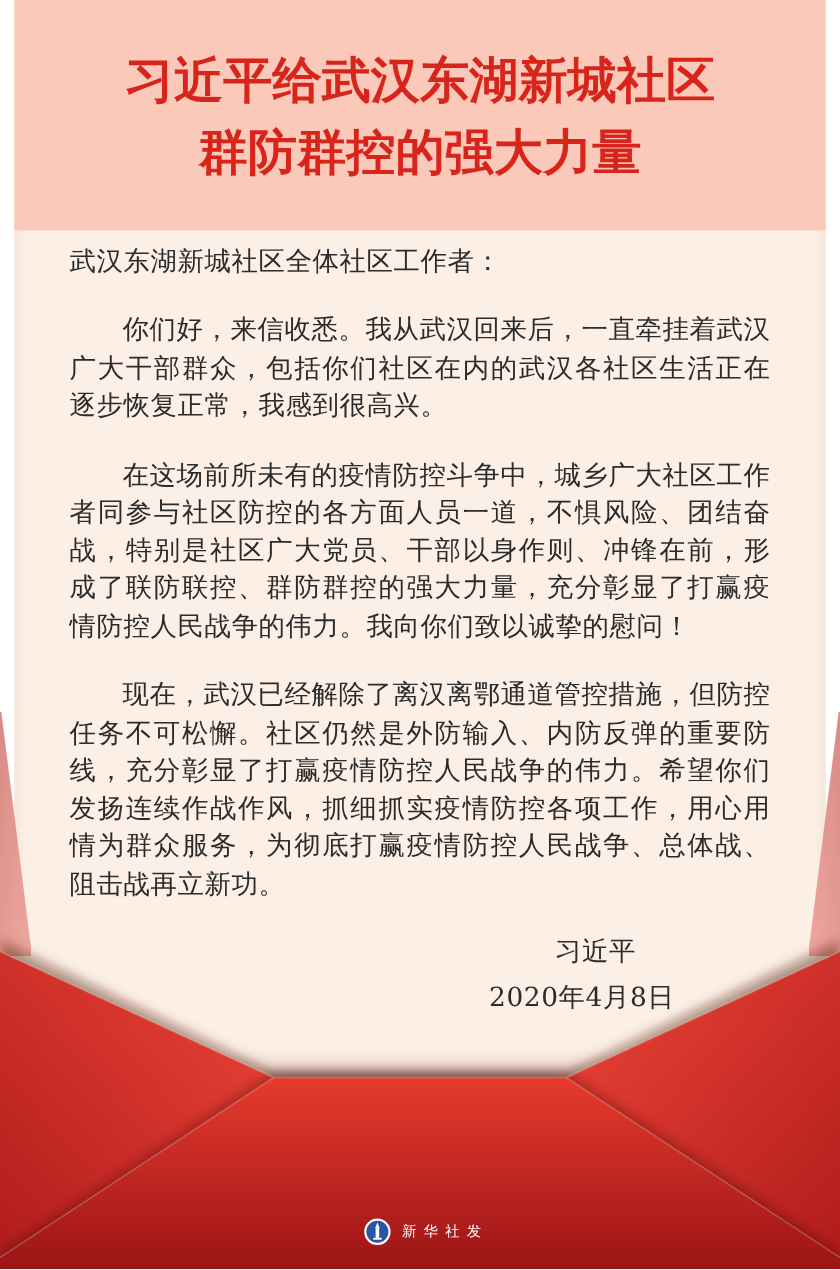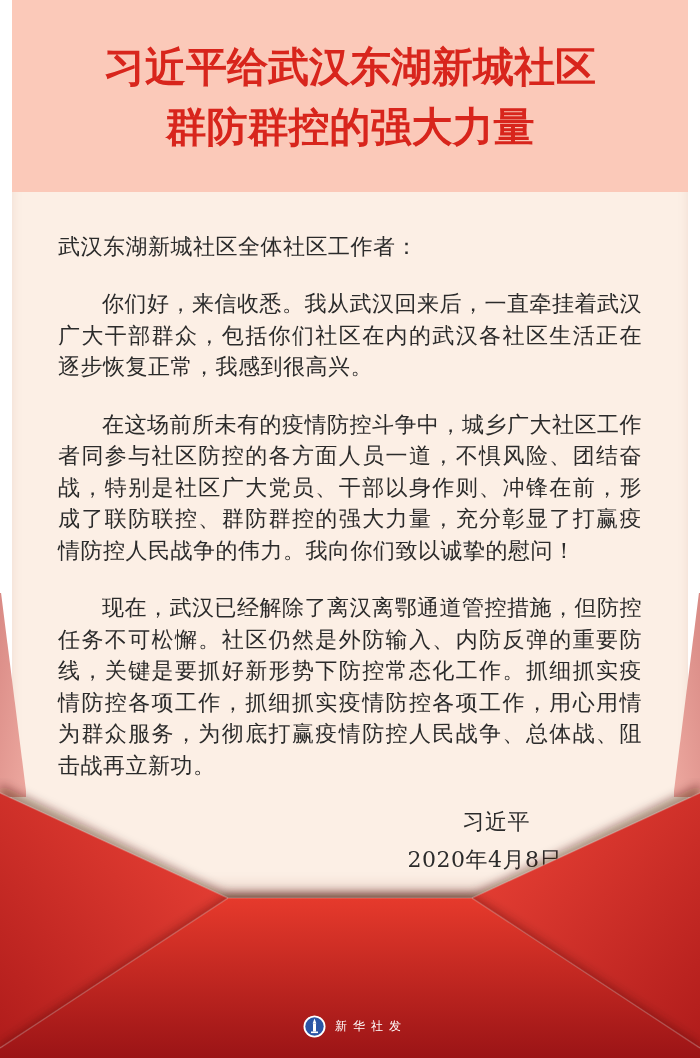--- a/index.html
+++ b/index.html
@@ -18,21 +18,21 @@
     height:192px;background:#fbc9b9;
     display:flex;flex-direction:column;align-items:center;justify-content:center;
     padding-top:2px;box-sizing:border-box;
   }
   .title-line{
     font-family:"DejaVu Serif", serif;
     font-weight:bold;font-size:41px;line-height:60px;
     color:#d8251c;letter-spacing:0px;white-space:nowrap;
   }
   .letter-body{
-    padding:40px 46px 0 46px;
+    padding:12px 46px 0 46px;
     color:#2b2b2b;font-size:22px;letter-spacing:.5px;
   }
   .salutation{line-height:30px;}
   .para{
     margin:26px 0 0 0;text-indent:2em;line-height:31.5px;
     text-align:justify;
   }
   .signature{margin-top:26px;text-align:right;padding-right:112px;line-height:30px;}
   .date{margin-top:8px;text-align:right;padding-right:80px;line-height:30px;}
   
@@ -67,21 +67,21 @@
 
   <div class="letter">
     <div class="letter-header">
       <div class="title-line">习近平给武汉东湖新城社区</div>
       <div class="title-line">群防群控的强大力量</div>
     </div>
     <div class="letter-body">
       <div class="salutation">武汉东湖新城社区全体社区工作者：</div>
       <p class="para">你们好，来信收悉。我从武汉回来后，一直牵挂着武汉广大干部群众，包括你们社区在内的武汉各社区生活正在逐步恢复正常，我感到很高兴。</p>
       <p class="para">在这场前所未有的疫情防控斗争中，城乡广大社区工作者同参与社区防控的各方面人员一道，不惧风险、团结奋战，特别是社区广大党员、干部以身作则、冲锋在前，形成了联防联控、群防群控的强大力量，充分彰显了打赢疫情防控人民战争的伟力。我向你们致以诚挚的慰问！</p>
-      <p class="para">现在，武汉已经解除了离汉离鄂通道管控措施，但防控任务不可松懈。社区仍然是外防输入、内防反弹的重要防线，关键是要抓好新形势下防控常态化工作。抓细抓实疫情防控各项工作，抓细抓实疫情防控各项工作，用心用情为群众服务，为彻底打赢疫情防控人民战争、总体战、阻击战再立新功。</p>
+      <p class="para">现在，武汉已经解除了离汉离鄂通道管控措施，但防控任务不可松懈。社区仍然是外防输入、内防反弹的重要防线，充分彰显了打赢疫情防控人民战争的伟力。希望你们发扬连续作战作风，抓细抓实疫情防控各项工作，用心用情为群众服务，为彻底打赢疫情防控人民战争、总体战、阻击战再立新功。</p>
       <div class="signature">习近平</div>
       <div class="date">2020年4月8日</div>
     </div>
   </div>
 
   <div class="backflap left"></div>
   <div class="backflap right"></div>
 
   <svg class="envelope" viewBox="0 0 700 280" xmlns="http://www.w3.org/2000/svg">
     <defs>

